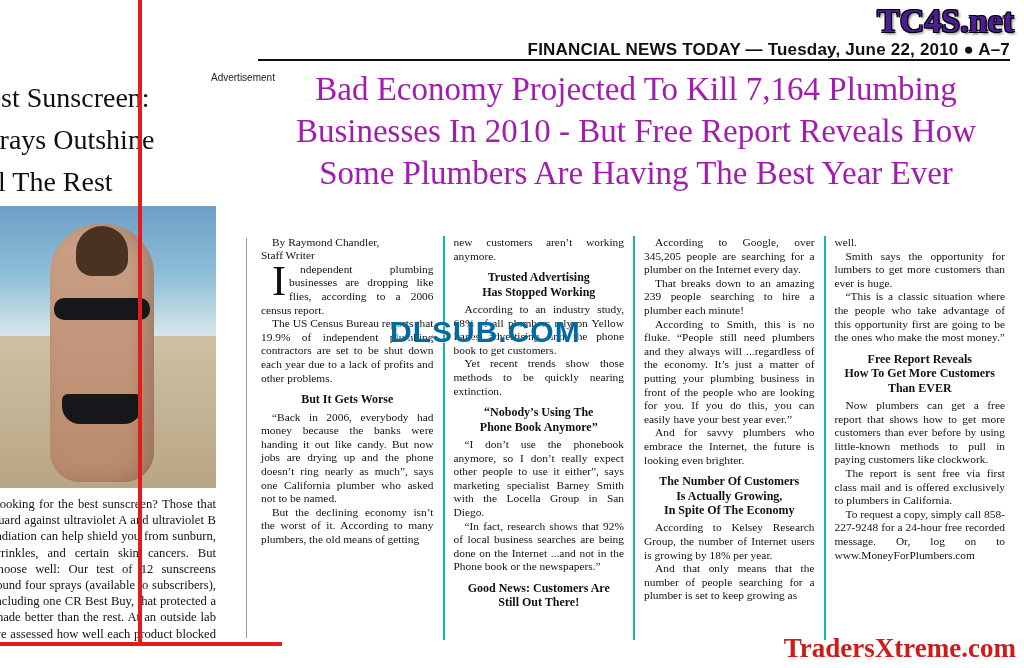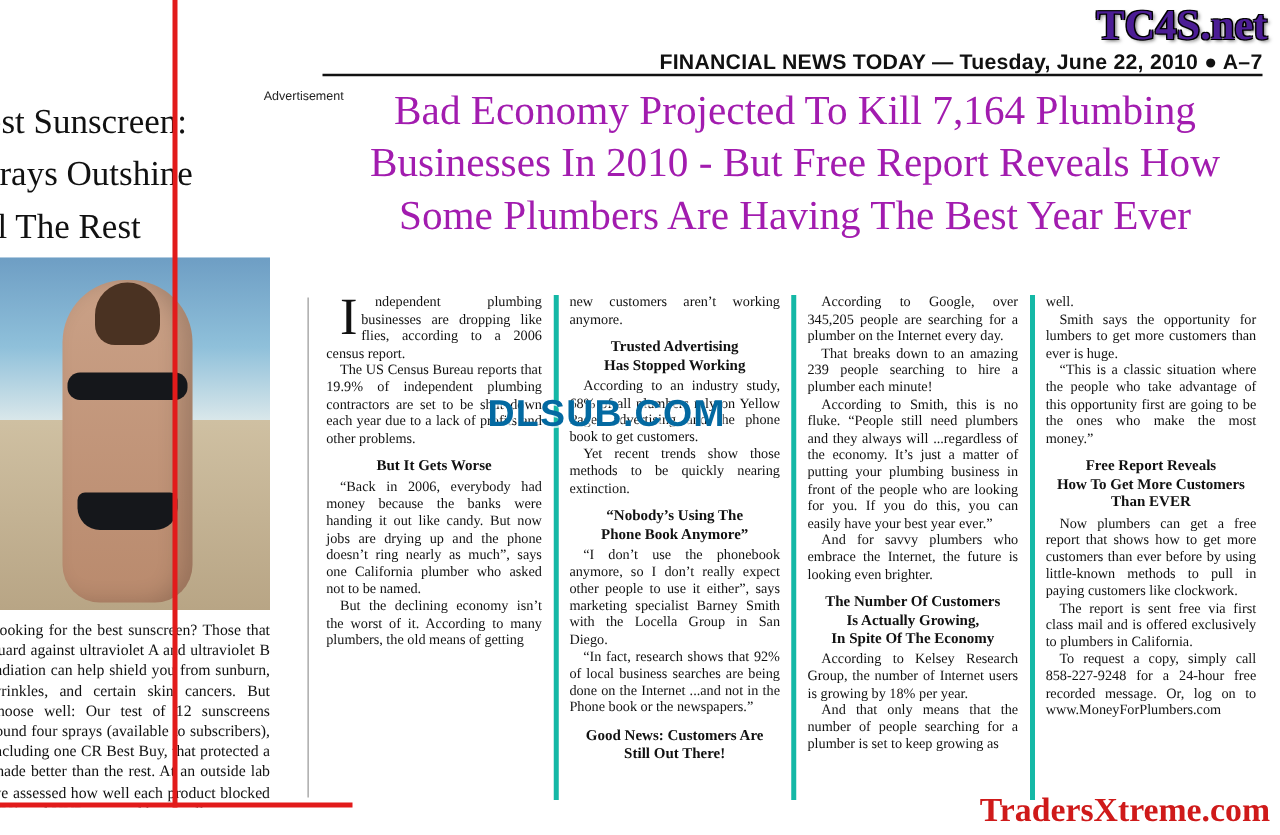--- a/index.html
+++ b/index.html
@@ -211,21 +211,21 @@
   .col {
     width: 25%;
     padding: 0 9px;
     box-sizing: border-box;
     font-size: 11.4px;
     line-height: 13.6px;
     text-align: justify;
     color: #111;
     position: relative;
   }
-  .col + .col { border-left: 4px solid #14b8a6; }
+  .col + .col { border-left: 2px solid #14b8a6; }
   .col p {
     margin: 0;
     text-indent: 11px;
   }
   .col p.noind { text-indent: 0; }
   .byline {
     margin: 0 0 7px 0;
     text-indent: 0;
     line-height: 13.4px;
   }
@@ -281,20 +281,21 @@
     </div>
     <div class="ad-body">Looking for the best sunscreen? Those that guard against ultraviolet A and ultraviolet B radiation can help shield you from sunburn, wrinkles, and certain skin cancers. But choose well: Our test of 12 sunscreens found four sprays (available to subscribers), including one CR Best Buy, that protected a shade better than the rest. At an outside lab we assessed how well each product blocked UVA and UVB rays and how well</div>
   </div>
 
   <div class="headline">Bad Economy Projected To Kill 7,164 Plumbing Businesses In 2010 - But Free Report Reveals How Some Plumbers Are Having The Best Year Ever</div>
 
   <div class="vrule-left"></div>
 
   <div class="cols">
     <div class="col">
+      <p class="byline">By Raymond Chandler,<br>Staff Writer</p>
       <div>
           <p class="dropcap-para"><span class="dropcap">I</span>ndependent plumbing businesses are dropping like flies, according to a 2006 census report.</p>
           <p class="">The US Census Bureau reports that 19.9% of independent plumbing contractors are set to be shut down each year due to a lack of profits and other problems.</p>
           <div class="subhead">But It Gets Worse</div>
           <p class="">“Back in 2006, everybody had money because the banks were handing it out like candy. But now jobs are drying up and the phone doesn’t ring nearly as much”, says one California plumber who asked not to be named.</p>
           <p class="">But the declining economy isn’t the worst of it. According to many plumbers, the old means of getting</p>
         </div>
     </div>
     <div class="col">
       <div>

